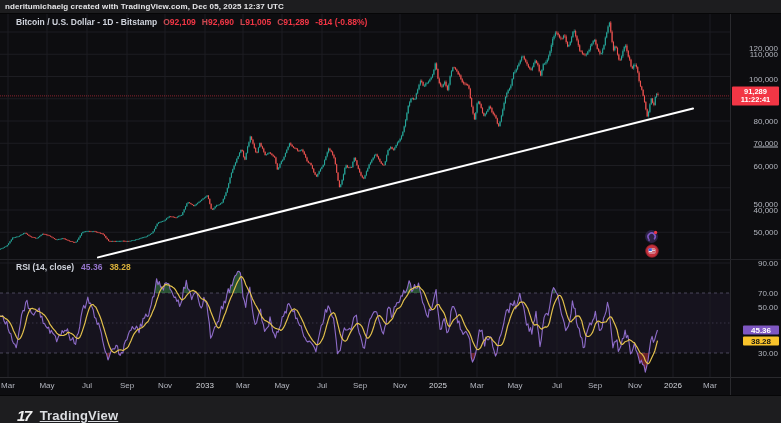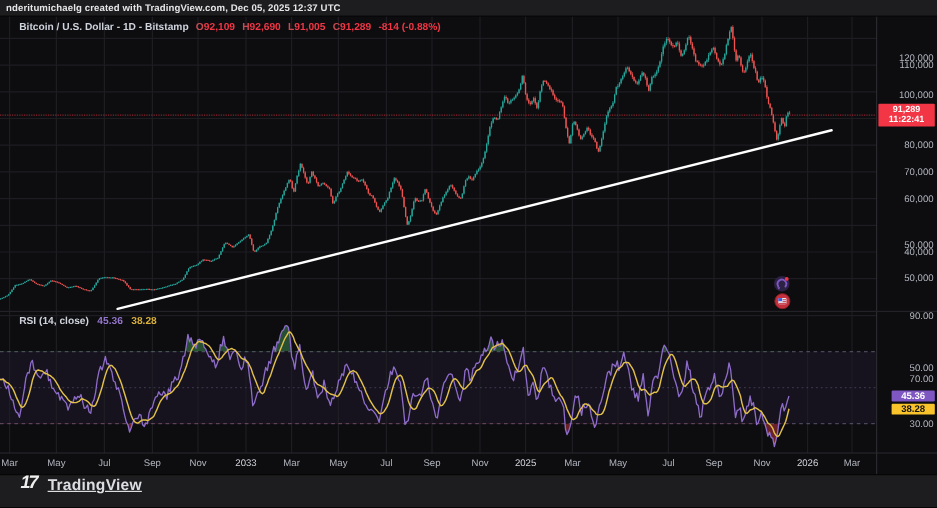--- a/index.html
+++ b/index.html
@@ -46,21 +46,21 @@
   }
   .badge.rsi { left:743px; width:36px; font-size:8px; line-height:9px; }
   .timelabel {
     position:absolute; top:381px; width:40px; text-align:center;
     font-size:8px; color:#b2b5be; transform:translateX(-50%);
   }
   .timelabel.year { color:#d4d6dc; }
   .sticker { position:absolute; }
   .footer {
     position:absolute; left:0; top:395px; width:781px; height:28px;
-    background:#1d1d1f; display:flex; align-items:flex-start;
+    background:#1d1d1f; display:flex; align-items:flex-end;
     border-top:1px solid #060607;
   }
   .footer .logo {
     margin-left:17px; font-size:15px; font-weight:bold; color:#efefef;
     letter-spacing:-1.5px; font-style:italic; line-height:14px;
   }
   .footer .brand {
     margin-left:9px; font-size:13px; font-weight:bold; color:#dcdee2; letter-spacing:.2px;text-decoration:underline;
   }
 </style>
@@ -1141,32 +1141,32 @@
     <span class="rv">45.36</span>
     <span class="mv">38.28</span>
   </div>
 
   <div id="overlays">
       <div class="" style="position: absolute; left: 731px; top: 14px; width: 50px; height: 245px;"></div>
       <div class="axlabel" style="top: 32px; margin-top: 16px;">120,000</div>
       <div class="axlabel" style="top: 54.25px;">110,000</div>
       <div class="axlabel" style="top: 79px;">100,000</div>
       <div class="axlabel" style="top: 121px;">80,000</div>
-      <div class="axlabel" style="top: 143.25px;">70,000</div>
+      <div class="axlabel" style="top: 143.25px; text-decoration: underline;">70,000</div>
       <div class="axlabel" style="top: 165.5px;">60,000</div>
       <div class="axlabel" style="top: 204px;">50,000</div>
       <div class="axlabel" style="top: 210px;">40,000</div>
       <div class="axlabel" style="top: 232.25px;">50,000</div>
       <div class="badge price" style="top: 95.882px; background: rgb(242, 54, 69);">
         <div>91,289</div>
         <div>11:22:41</div>
       </div>
       <div class="" style="position: absolute; left: 731px; top: 260px; width: 50px; height: 117px;"></div>
       <div class="axlabel" style="top: 263px;">90.00</div>
-      <div class="axlabel" style="top: 293px; margin-top: 23px;">70.00</div>
+      <div class="axlabel" style="top: 293px;">70.00</div>
       <div class="axlabel" style="top: 307px;">50.00</div>
       <div class="axlabel" style="top: 353px;">30.00</div>
       <div class="badge rsi" style="top: 329.96px; background: rgb(126, 87, 194); color: rgb(255, 255, 255);">45.36</div>
       <div class="badge rsi" style="top: 340.58px; background: rgb(248, 195, 43); color: rgb(20, 20, 20);">38.28</div>
       <div class="" style="position: absolute; left: 0px; top: 378px; width: 730px; height: 17px;"></div>
       <div class="timelabel" style="left: 8px;">Mar</div>
       <div class="timelabel" style="left: 47px;">May</div>
       <div class="timelabel" style="left: 87px;">Jul</div>
       <div class="timelabel" style="left: 127px;">Sep</div>
       <div class="timelabel" style="left: 165px;">Nov</div>

